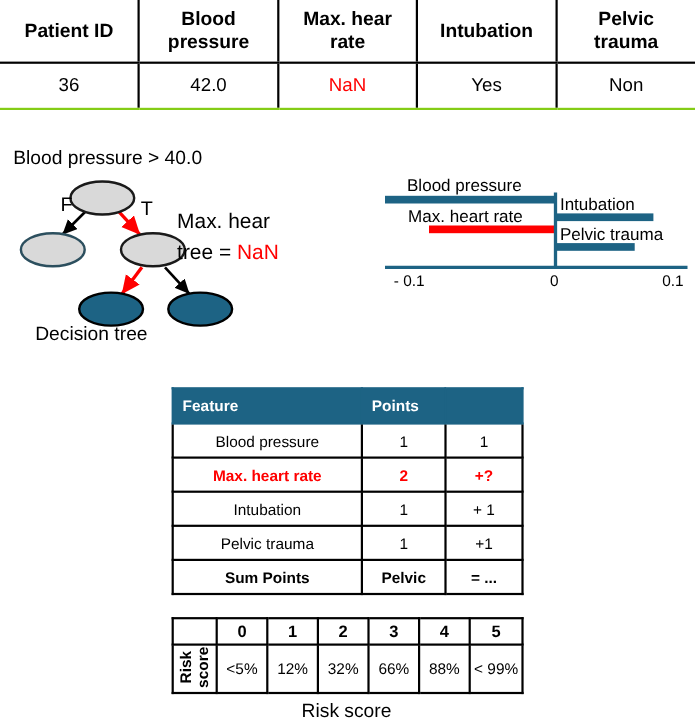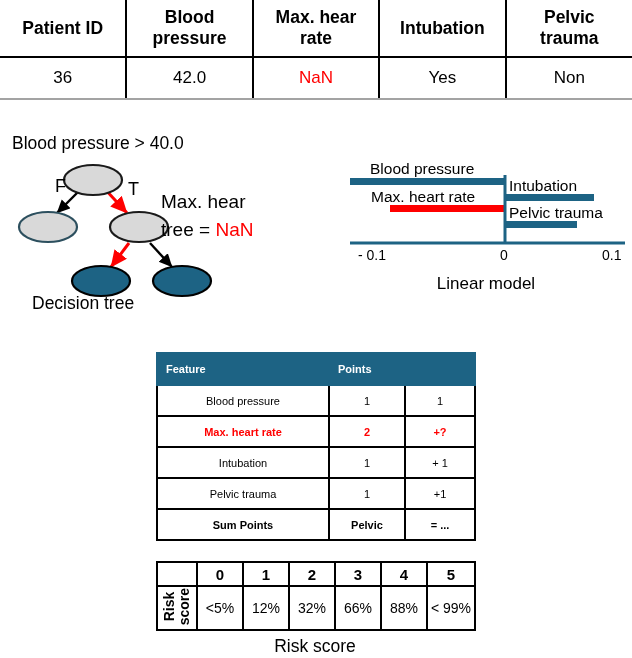--- a/index.html
+++ b/index.html
@@ -41,21 +41,21 @@
     font-size: 17.5px;
     font-weight: bold;
     line-height: 1.18;
     height: 56px;
     border-bottom: 2px solid #000;
   }
   #patient-table tbody td {
     font-size: 17px;
     font-weight: normal;
     height: 40px;
-    border-bottom: 2px solid #a3a3a3;
+    border-bottom: 2px solid #84cc16;
   }
   #patient-table tbody td.nan-cell { color: #ff0000; }
 
   
   #tree-block {
     position: absolute;
     left: 0;
     top: 133px;
     width: 330px;
     height: 190px;
@@ -116,21 +116,21 @@
   }
   #points-table {
     width: 318px;
     border-collapse: collapse;
     table-layout: fixed;
   }
   #points-table td, #points-table th {
     border: 2px solid #000;
     text-align: center;
     vertical-align: middle;
-    font-size: 11px;
+    font-size: 14px;
     height: 29px;
     padding: 0 3px;
   }
   #points-table thead th {
     background: #1d6384;
     color: #ffffff;
     font-weight: bold;
     text-align: left;
     padding-left: 8px;
     height: 30px;
@@ -281,21 +281,20 @@
     <text x="30" y="19" font-family="Liberation Sans, sans-serif" font-size="15.5" fill="#000000">Blood pressure</text>
     <text x="31" y="47" font-family="Liberation Sans, sans-serif" font-size="15.5" fill="#000000">Max. heart rate</text>
     <text x="169" y="36" font-family="Liberation Sans, sans-serif" font-size="15.5" fill="#000000">Intubation</text>
     <text x="169" y="63" font-family="Liberation Sans, sans-serif" font-size="15.5" fill="#000000">Pelvic trauma</text>
 
     <text x="18" y="105" font-family="Liberation Sans, sans-serif" font-size="14" fill="#000000">- 0.1</text>
     <text x="160" y="105" font-family="Liberation Sans, sans-serif" font-size="14" fill="#000000">0</text>
     <text x="262" y="105" font-family="Liberation Sans, sans-serif" font-size="14" fill="#000000">0.1</text>
   </svg>
 
-  <div id="linear-caption">Linear model</div>
 </div>
 
 <div id="points-block">
   <table id="points-table">
     <colgroup>
       <col style="width:172px">
       <col style="width:76px">
       <col style="width:70px">
     </colgroup>
     <thead>

